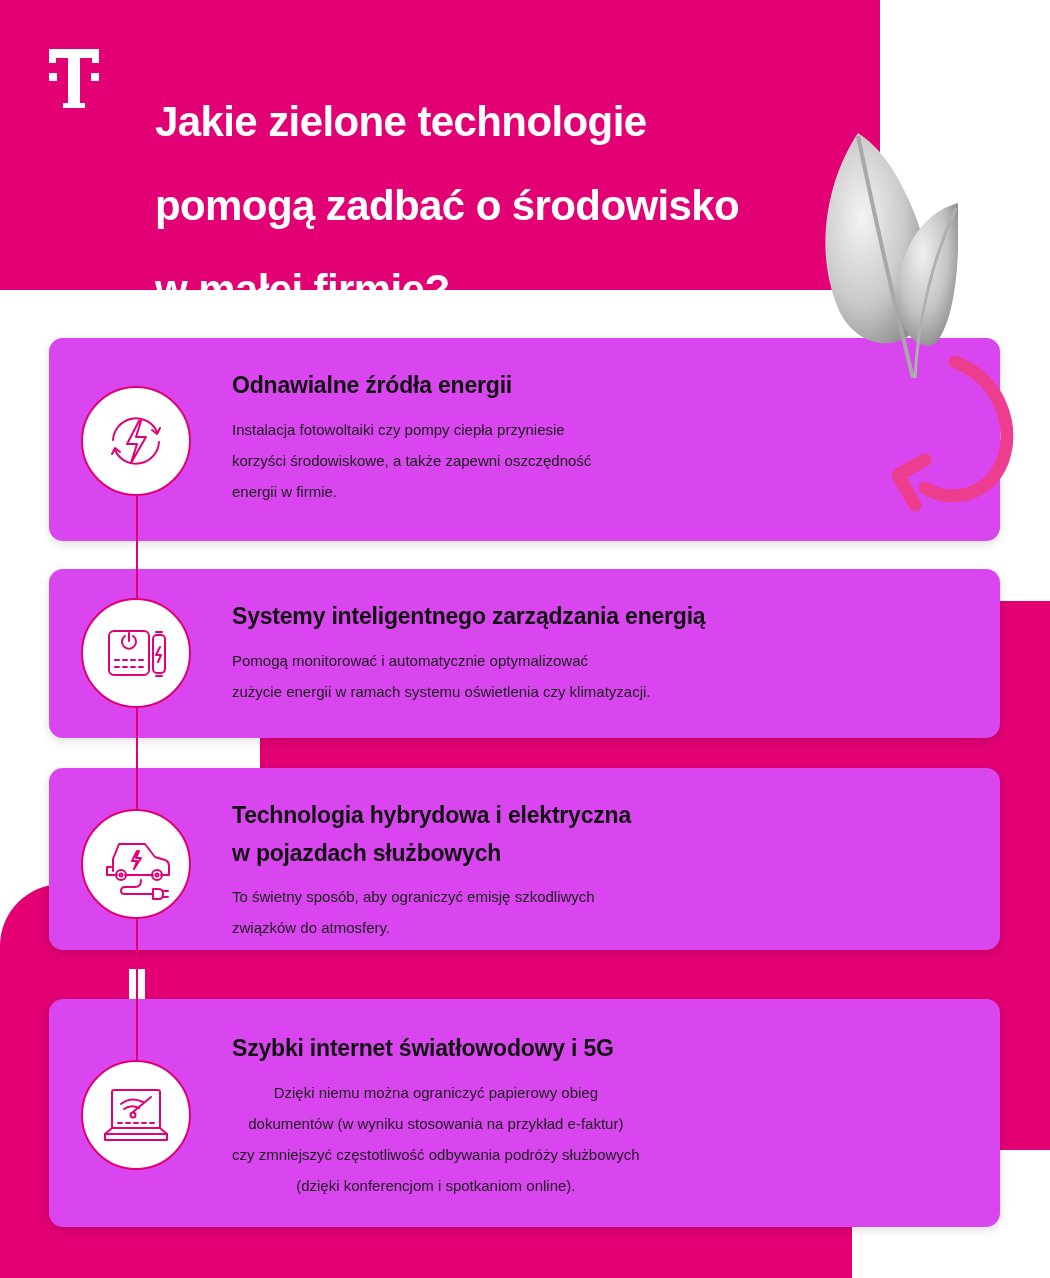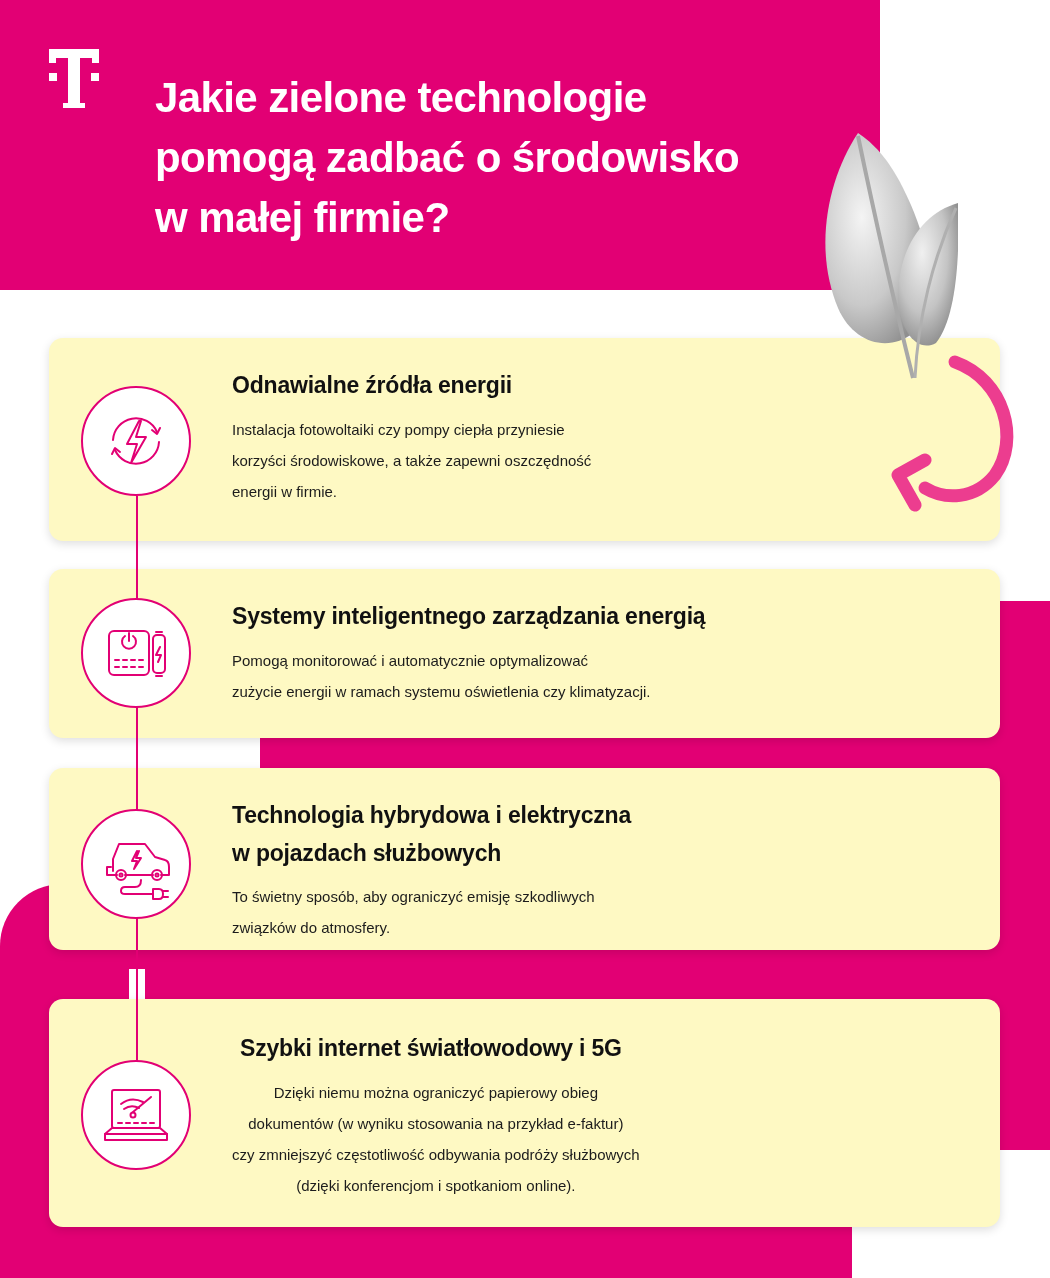--- a/index.html
+++ b/index.html
@@ -8,28 +8,28 @@
 
   .bg { position: absolute; background: #e20074; }
   .bg-header { left: 0; top: 0; width: 880px; height: 290px; border-bottom-right-radius: 44px; }
   .bg-right { left: 260px; top: 601px; width: 790px; height: 549px; }
   .bg-bottom { left: 0; top: 884px; width: 852px; height: 394px; border-top-left-radius: 62px; }
 
   .logo { position: absolute; left: 48px; top: 49px; width: 52px; height: 60px; }
 
   .title { position: absolute; left: 155px; top: 68px; width: 700px; color: #fff;
            font-weight: 700; font-size: 42px; line-height: 60px; letter-spacing: -0.6px; }
-  .title span { display: block; }
+  .title span { display: block; margin-top: 24px; }
 
   .leaf { position: absolute; left: 818px; top: 128px; width: 140px; height: 260px; }
   .arrow { position: absolute; left: 880px; top: 350px; width: 140px; height: 170px; }
 
   .strip { position: absolute; left: 129px; width: 16px; background: #fff; }
 
-  .card { position: absolute; left: 49px; width: 951px; background: #fef9c3; border-radius: 14px;
+  .card { position: absolute; left: 49px; width: 951px; background: #d946ef; border-radius: 14px;
           box-shadow: 0 3px 10px rgba(0,0,0,0.13); }
   .card-1 { top: 338px; height: 203px; }
   .card-2 { top: 569px; height: 169px; }
   .card-3 { top: 768px; height: 182px; }
   .card-4 { top: 999px; height: 228px; }
 
   .card-title { position: absolute; left: 183px; font-weight: 700; font-size: 23px; line-height: 38px; color: #111; letter-spacing: -0.2px; }
   .card-title span { display: block; }
   .card-text { position: absolute; left: 183px; font-size: 15px; line-height: 31px; color: #1c1c1c; }
   .card-text span { display: block; white-space: nowrap; }
@@ -92,21 +92,21 @@
     <span>Technologia hybrydowa i elektryczna</span>
     <span>w pojazdach służbowych</span>
   </div>
   <div class="card-text" style="top:113px;">
     <span>To świetny sposób, aby ograniczyć emisję szkodliwych</span>
     <span>związków do atmosfery.</span>
   </div>
 </div>
 
 <div class="card card-4">
-  <div class="card-title" style="top:30px;margin-left:8px;">
+  <div class="card-title" style="top:30px;">
     <span>Szybki internet światłowodowy i 5G</span>
   </div>
   <div class="card-text" style="top:78px;text-align:center;">
     <span>Dzięki niemu można ograniczyć papierowy obieg</span>
     <span>dokumentów (w wyniku stosowania na przykład e-faktur)</span>
     <span>czy zmniejszyć częstotliwość odbywania podróży służbowych</span>
     <span>(dzięki konferencjom i spotkaniom online).</span>
   </div>
 </div>
 

